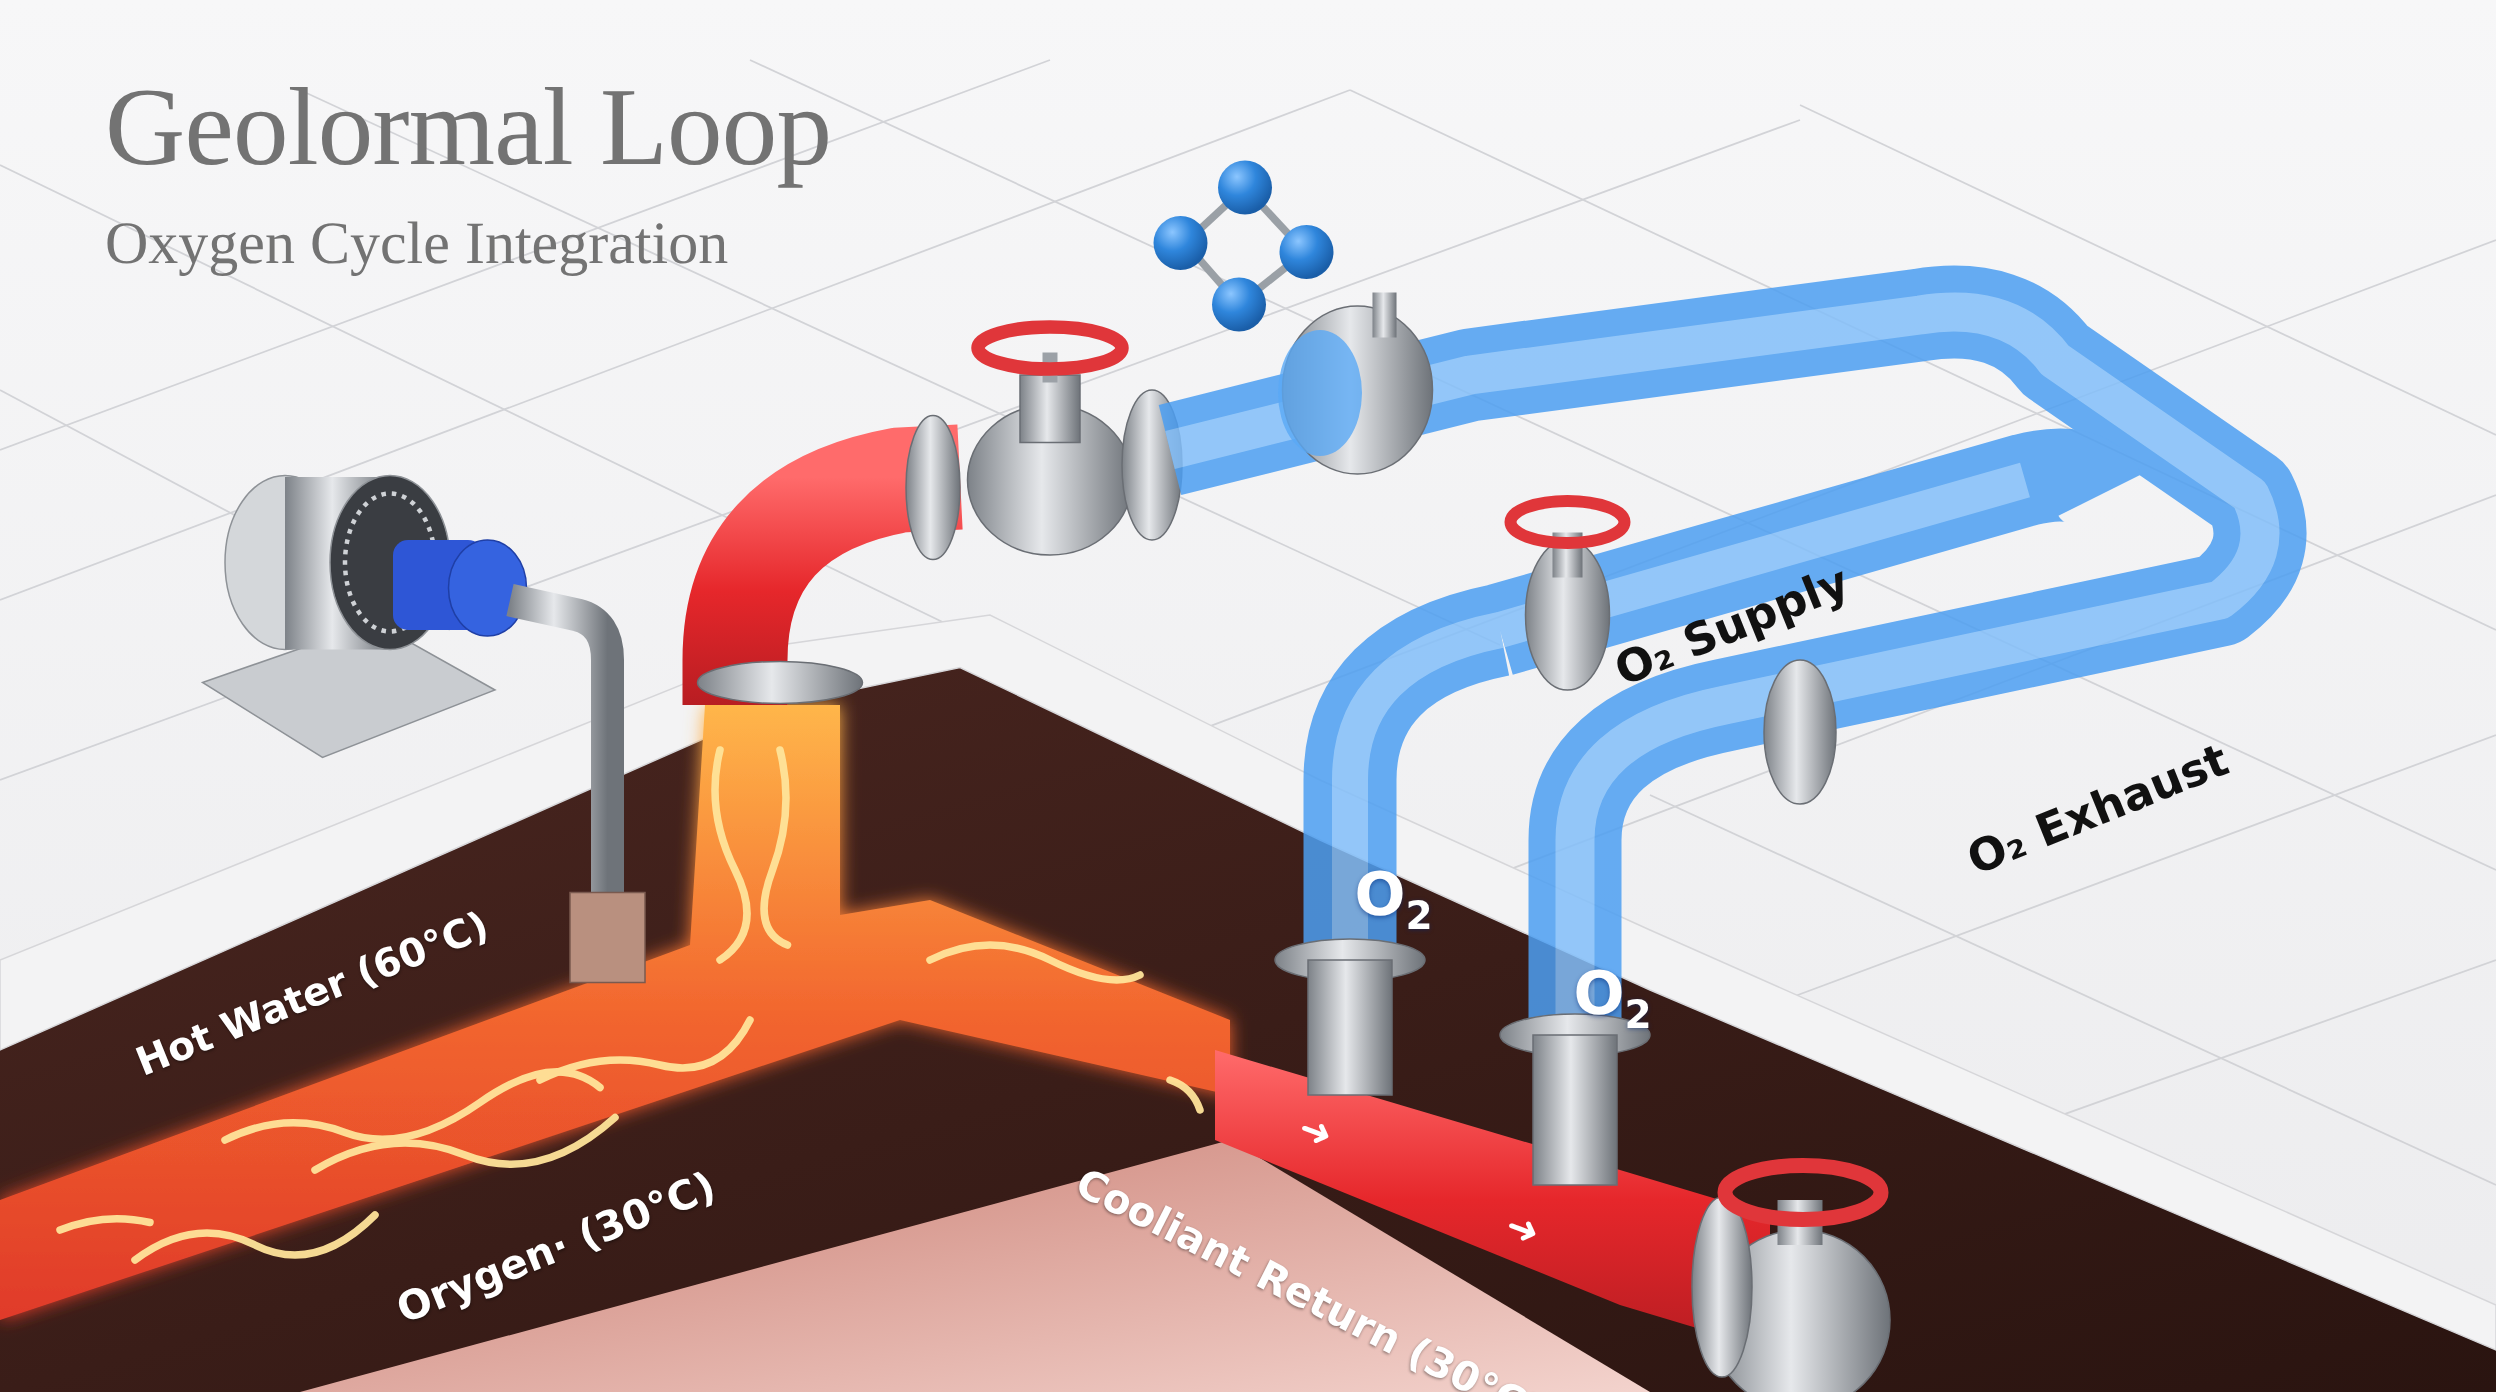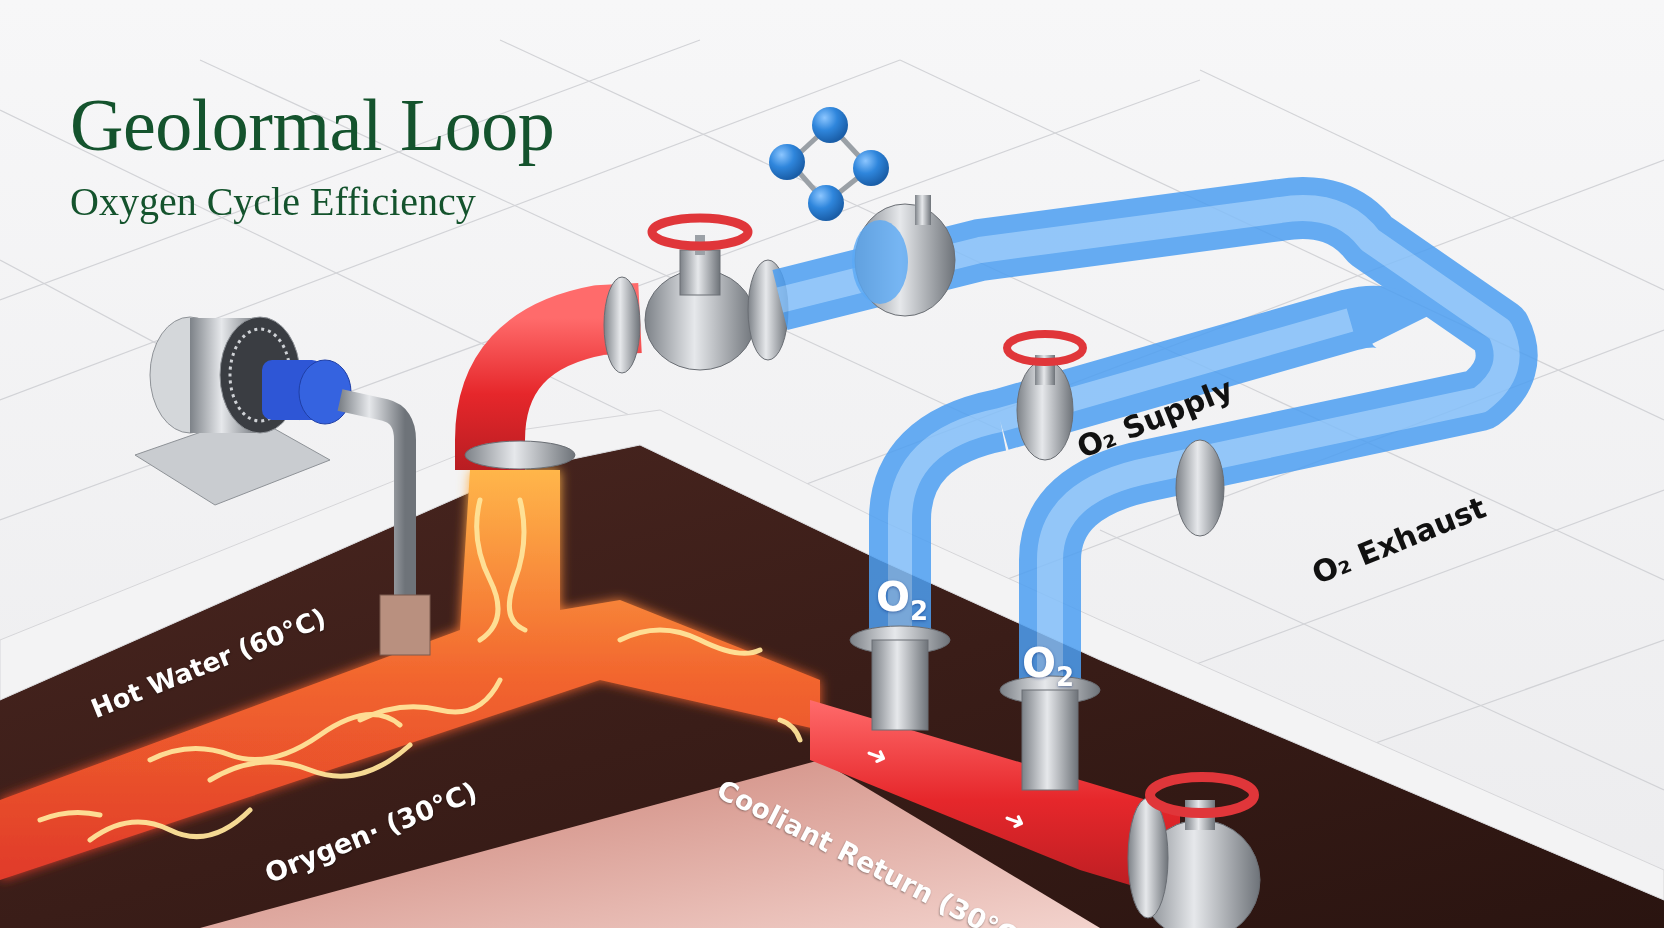--- a/index.html
+++ b/index.html
@@ -4,29 +4,29 @@
 <style>
   html, body { margin: 0; padding: 0; }
   body {
     width: 1664px; height: 928px; overflow: hidden; position: relative;
     background: #f4f4f5;
     font-family: "Liberation Sans", sans-serif;
   }
   .scene { position: absolute; inset: 0; }
   .scene svg { position: absolute; left: 0; top: 0; width: 1664px; height: 928px; }
 
-  .title-block { position: absolute; left: 70px; top: 48px; font-family: "Liberation Serif", serif; color: #14532d; margin-top: 40px; }
+  .title-block { position: absolute; left: 70px; top: 48px; font-family: "Liberation Serif", serif; color: #737373; }
   .title { font-size: 74px; line-height: 1; letter-spacing: -0.5px; margin: 0; font-weight: normal; }
   .subtitle { font-size: 40px; line-height: 1.1; margin-top: 18px; }
   .metric { font-size: 31px; line-height: 1.1; margin-top: 12px; }
 
   .label { position: absolute; font-family: "DejaVu Sans", sans-serif; font-weight: bold; white-space: nowrap; transform-origin: left bottom; }
   .label.light { color: #ffffff; text-shadow: 0 1px 2px rgba(0,0,0,0.4); }
   .label.dark { color: #111111; }
-  .o2-tag { position: absolute; font-family: "DejaVu Sans", sans-serif; font-weight: bold; color: #fff; font-size: 40px; text-shadow: 0 1px 3px rgba(0,40,120,0.5); }
+  .o2-tag { position: absolute; font-family: "DejaVu Sans", sans-serif; font-weight: bold; color: #fff; font-size: 40px; text-shadow: 0 1px 3px rgba(0,40,120,0.5); margin-left: 27px; }
   .o2-tag sub { font-size: 26px; }
   .arrow { position: absolute; color: #fff; font-size: 26px; font-weight: bold; font-family: "DejaVu Sans", sans-serif; }
 </style>
 </head>
 <body>
 
 <div class="scene">
 <svg viewBox="0 0 1664 928" xmlns="http://www.w3.org/2000/svg">
   <defs>
     <linearGradient id="floorG" x1="0" y1="0" x2="0" y2="1">
@@ -184,21 +184,21 @@
     <circle cx="830" cy="125" r="18" fill="url(#ballG)"></circle>
     <circle cx="787" cy="162" r="18" fill="url(#ballG)"></circle>
     <circle cx="871" cy="168" r="18" fill="url(#ballG)"></circle>
     <circle cx="826" cy="203" r="18" fill="url(#ballG)"></circle>
   </g>
 </svg>
 </div>
 
 <div class="title-block">
   <h1 class="title">Geolormal Loop</h1>
-  <div class="subtitle">Oxygen Cycle Efficiency</div>
+  <div class="subtitle">Oxygen Cycle Integration</div>
 </div>
 
 <div class="label light" style="left:98px; top:694px; font-size:26px; transform: rotate(-22deg);">Hot Water (60°C)</div>
 <div class="label light" style="left:272px; top:858px; font-size:27px; transform: rotate(-22deg);">Orygen· (30°C)</div>
 <div class="label light" style="left:712px; top:770px; font-size:27px; transform: rotate(27deg);">Cooliant Return (30°C)</div>
 <div class="label dark" style="left:1085px; top:430px; font-size:30px; transform: rotate(-22deg);">O₂ Supply</div>
 <div class="label dark" style="left:1320px; top:556px; font-size:30px; transform: rotate(-22deg);">O₂ Exhaust</div>
 
 <div class="o2-tag" style="left:876px; top:574px;">
   <span>O</span><sub>2</sub>

